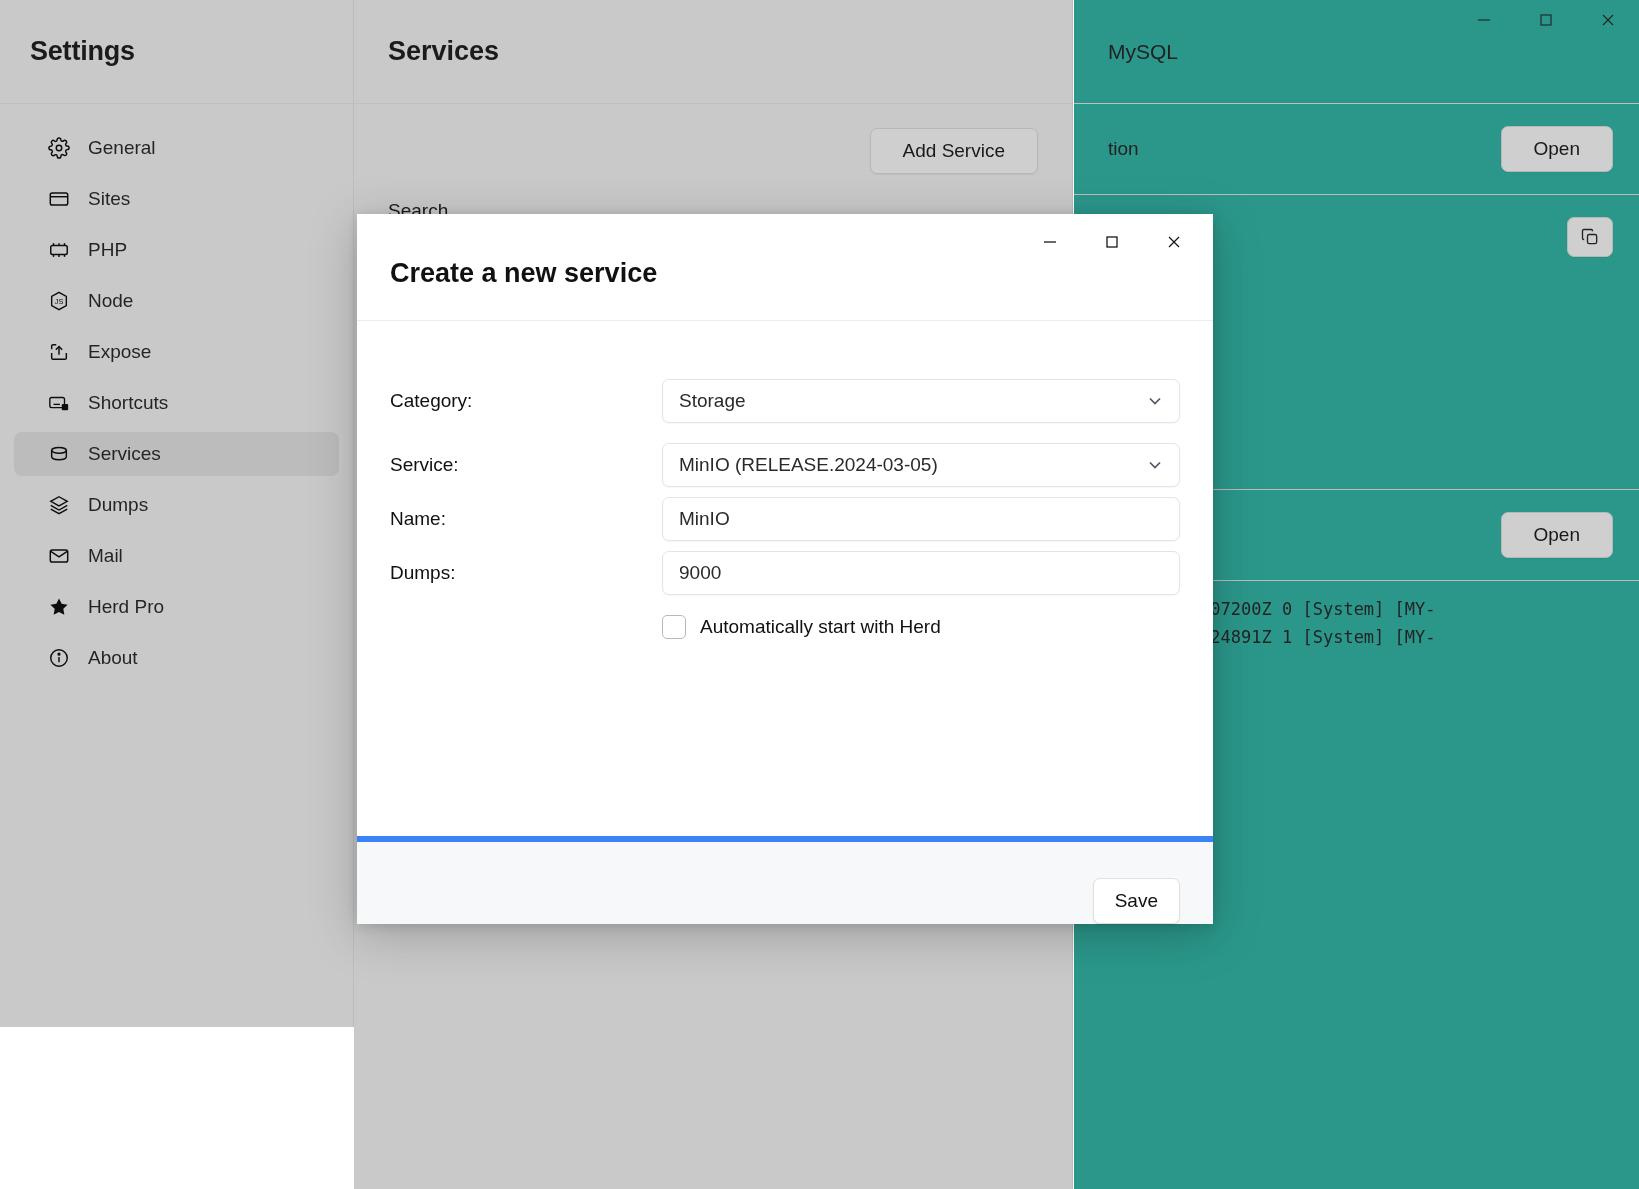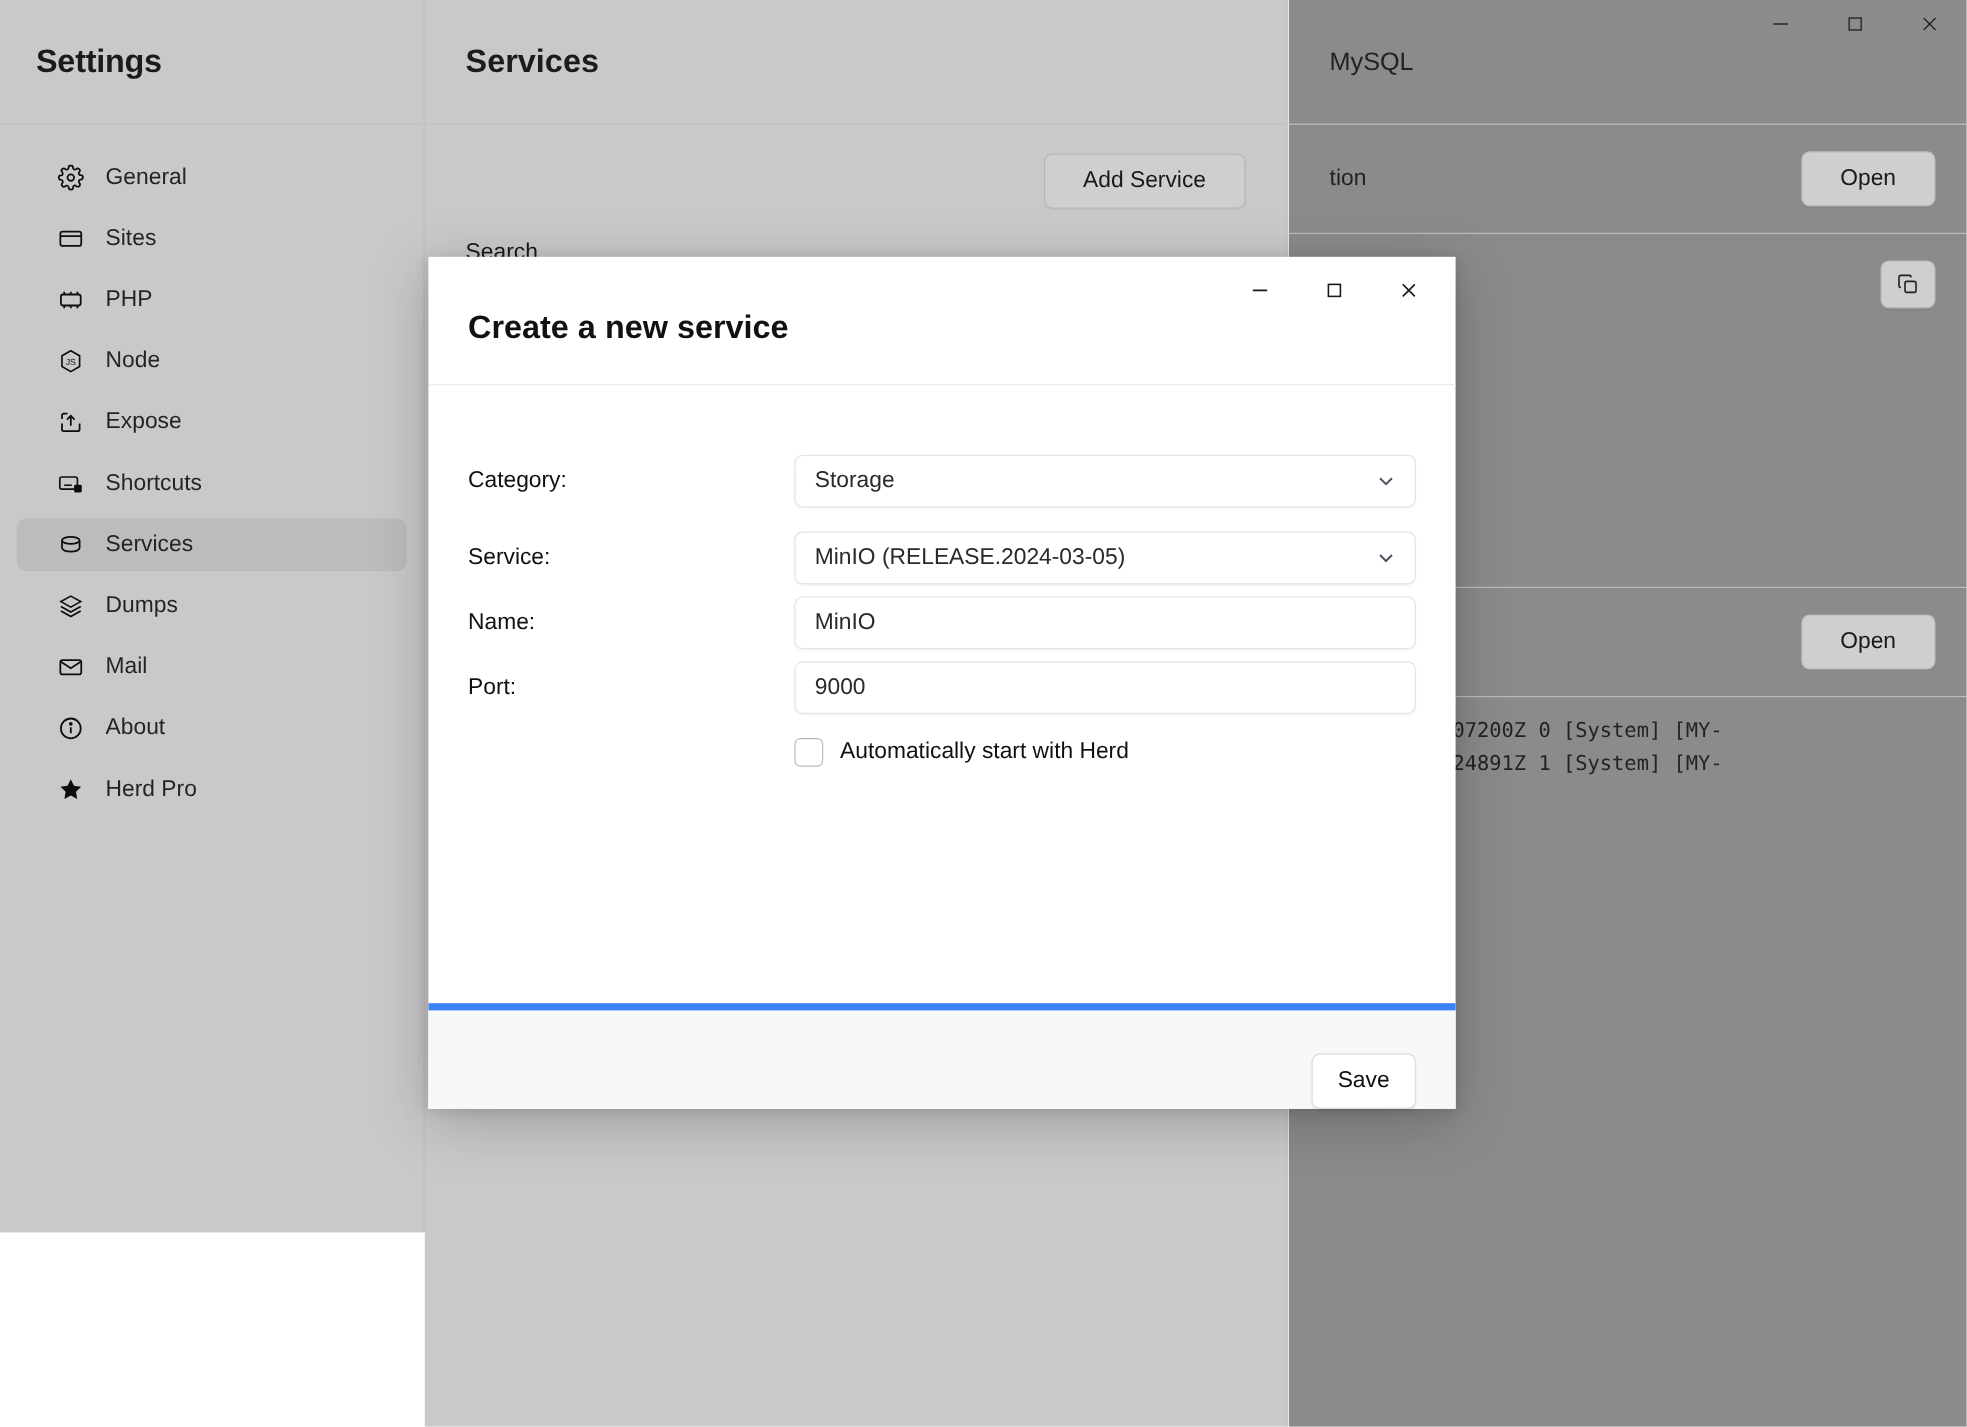--- a/index.html
+++ b/index.html
@@ -94,21 +94,21 @@
     white-space: nowrap;
   }
   .search-label {
     margin-top: 26px;
     font-size: 19px; color: #111;
   }
 
   
   .detail {
     position: absolute; top: 0; left: 1074px; width: 565px; height: 1189px;
-    background: #a3a3a3;
+    background: #14b8a6;
   }
   .detail-header {
     height: 104px; display: flex; align-items: center;
     padding-left: 34px; border-bottom: 1px solid #e8e8e8;
   }
   .detail-title { font-size: 21px; color: #1a1a1a; }
   .detail-row {
     display: flex; align-items: center; justify-content: space-between;
     padding: 22px 26px 22px 34px;
     border-bottom: 1px solid #e3e3e3;
@@ -333,36 +333,36 @@
             <svg width="22" height="22" viewBox="0 0 24 24" fill="none" stroke="currentColor" stroke-width="1.6">
                 <rect x="2.5" y="5.5" width="19" height="13" rx="2"></rect>
                 <path d="M3 7l9 6 9-6"></path>
               </svg>
           </span>
           <span>Mail</span>
         </div>
 
         <div class="nav-item">
           <span class="nav-icon">
+            <svg width="22" height="22" viewBox="0 0 24 24" fill="currentColor">
+                <path d="M12 2.6l2.9 5.9 6.5.95-4.7 4.58 1.11 6.47L12 17.45 6.19 20.5 7.3 14.03 2.6 9.45l6.5-.95z"></path>
+              </svg>
+          </span>
+          <span>Herd Pro</span>
+        </div>
+
+        <div class="nav-item">
+          <span class="nav-icon">
             <svg width="22" height="22" viewBox="0 0 24 24" fill="none" stroke="currentColor" stroke-width="1.6">
                 <circle cx="12" cy="12" r="9"></circle>
                 <line x1="12" y1="11" x2="12" y2="16.5"></line>
                 <circle cx="12" cy="7.8" r="0.9" fill="currentColor"></circle>
               </svg>
           </span>
           <span>About</span>
-        </div>
-
-        <div class="nav-item">
-          <span class="nav-icon">
-            <svg width="22" height="22" viewBox="0 0 24 24" fill="currentColor">
-                <path d="M12 2.6l2.9 5.9 6.5.95-4.7 4.58 1.11 6.47L12 17.45 6.19 20.5 7.3 14.03 2.6 9.45l6.5-.95z"></path>
-              </svg>
-          </span>
-          <span>Herd Pro</span>
         </div>
 
       </div>
     </div>
 
     <div class="main">
       <div class="main-header">
         <div class="main-title">Services</div>
       </div>
       <div class="main-body">
@@ -486,21 +486,21 @@
       </div>
 
       <div class="form-row">
         <div class="form-label">Name:</div>
         <div class="field">
           <span>MinIO</span>
         </div>
       </div>
 
       <div class="form-row">
-        <div class="form-label">Port:</div>
+        <div class="form-label">Dumps:</div>
         <div class="field">
           <span>9000</span>
         </div>
       </div>
 
       <div class="check-row">
         <div class="checkbox"></div>
         <div class="check-label">Automatically start with Herd</div>
       </div>
 

